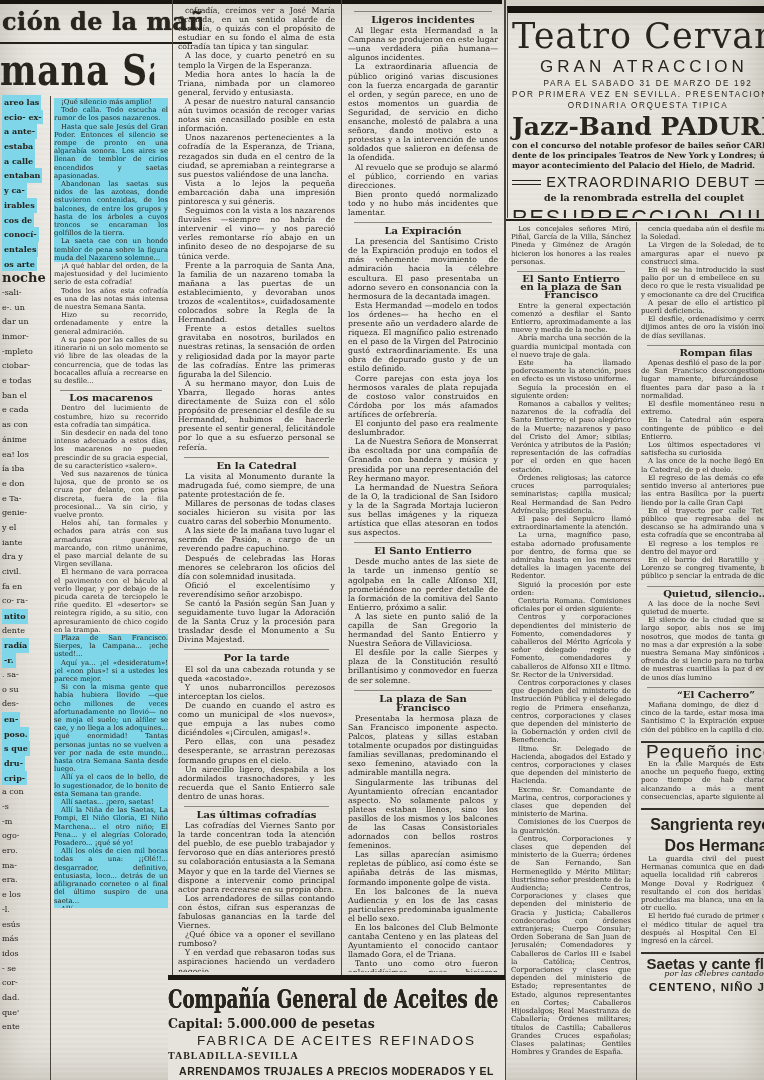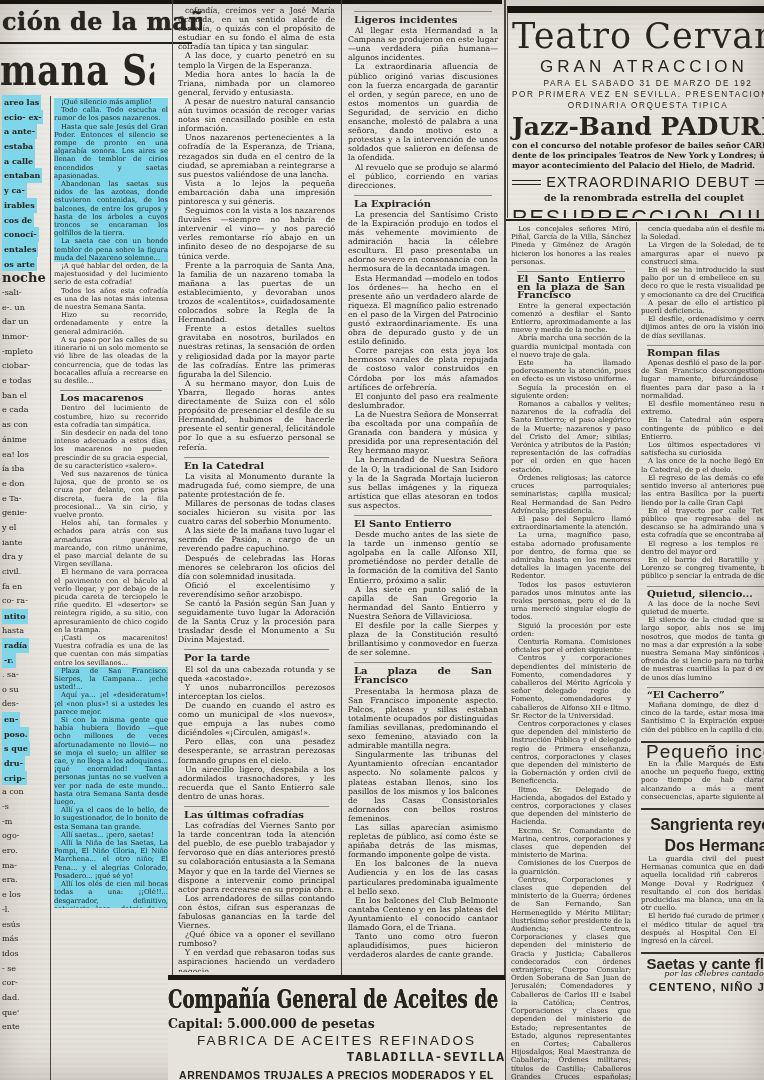--- a/index.html
+++ b/index.html
@@ -33,21 +33,21 @@
   .frag.big{font-size:13px;font-weight:700;}
   
   .col{position:absolute;overflow:hidden;text-align:justify;}
   #col1{left:54px;top:98px;width:114px;height:810px;font-size:6.9px;line-height:8.2px;}
   #col2{left:178px;top:6px;width:157px;height:966px;font-size:7.8px;line-height:9.1px;}
   #col3{left:348px;top:6px;width:150px;height:966px;font-size:7.8px;line-height:9.1px;}
   #col4{left:511px;top:225px;width:120px;height:855px;font-size:7px;line-height:8.2px;}
   #col5{left:641px;top:225px;width:150px;height:855px;font-size:7px;line-height:8.2px;}
   .para{margin:0;text-indent:7px;}
   .para.hl{background:var(--hl);}
-  .h-sec{font-weight:700;font-size:10px;margin:5px 6px 2px;
+  .h-sec{text-align:center;font-weight:700;font-size:10px;margin:5px 6px 2px;
     border-top:1px solid rgba(64,57,46,.55);padding-top:3px;text-indent:0;}
   .h-big{font-size:30px;font-weight:700;text-align:center;margin:9px 0 1px;text-indent:0;letter-spacing:.5px;}
   .h-caps{text-align:center;font-weight:700;font-size:9px;letter-spacing:2.5px;margin:2px 0 4px;text-indent:0;}
   .h-sub{text-align:center;font-weight:700;font-size:8.4px;margin:0 0 4px;text-indent:0;line-height:9.5px;}
   .h-news{font-family:"Liberation Sans",sans-serif;font-size:19px;font-weight:400;letter-spacing:1px;
     text-align:center;margin:5px 0 4px;text-indent:0;white-space:nowrap;}
   .h-news2{font-family:"Liberation Sans",sans-serif;font-size:16px;font-weight:700;
     text-align:center;margin:2px 0 0;text-indent:0;line-height:19px;white-space:nowrap;}
   .h-flam{font-family:"Liberation Sans",sans-serif;font-size:15px;font-weight:700;
     text-align:center;margin:6px 0 2px;text-indent:0;white-space:nowrap;}
@@ -72,21 +72,21 @@
   .t-star{font-family:"Liberation Sans",sans-serif;font-size:21.5px;letter-spacing:2px;white-space:nowrap;
     margin-top:3px;text-align:center;width:280px;}
   #teatro-rule{left:506px;top:219px;width:258px;}
   
   #aceites{position:absolute;left:168px;top:975px;width:337px;height:105px;overflow:hidden;
     background:var(--paper);border-top:5px solid #1d1912;padding-top:5px;box-sizing:border-box;z-index:5;}
   .a-title{font-weight:700;font-size:26px;white-space:nowrap;transform:scaleX(.70);transform-origin:left;
     width:480px;line-height:28px;text-shadow:0 0 .5px #17140f;}
   .a-cap{text-align:left;font-weight:700;font-size:12.5px;margin-top:3px;}
   .a-fab{font-family:"Liberation Sans",sans-serif;text-align:center;font-size:13.5px;letter-spacing:2px;margin-top:2px;}
-  .a-tab{font-family:Liberation Mono, monospace;text-align:right;font-weight:700;font-size:13px;
+  .a-tab{font-family:Liberation Serif, serif;text-align:left;font-weight:700;font-size:10px;
     letter-spacing:1px;margin-top:2px;}
   .a-arr{font-family:"Liberation Sans",sans-serif;font-weight:700;font-size:10.5px;text-align:center;
     margin-top:4px;letter-spacing:.5px;white-space:nowrap;}
 </style>
 </head>
 <body>
 
 <div id="page">
 
   <div id="mast-bar"></div>
@@ -124,21 +124,21 @@
       <div class="frag-row"><span class="frag">e don</span></div>
       <div class="frag-row"><span class="frag">e Ta-</span></div>
       <div class="frag-row"><span class="frag">genie-</span></div>
       <div class="frag-row"><span class="frag">y el</span></div>
       <div class="frag-row"><span class="frag">iante</span></div>
       <div class="frag-row"><span class="frag">dra y</span></div>
       <div class="frag-row"><span class="frag">civil.</span></div>
       <div class="frag-row"><span class="frag">fa en</span></div>
       <div class="frag-row"><span class="frag">co- ra-</span></div>
       <div class="frag-row"><span class="frag hl">ntito</span></div>
-      <div class="frag-row"><span class="frag">hasta</span></div>
+      <div class="frag-row"><span class="frag">dente</span></div>
       <div class="frag-row"><span class="frag hl">radía</span></div>
       <div class="frag-row"><span class="frag hl">-r.</span></div>
       <div class="frag-row"><span class="frag">. sa-</span></div>
       <div class="frag-row"><span class="frag">o su</span></div>
       <div class="frag-row"><span class="frag">des-</span></div>
       <div class="frag-row"><span class="frag hl">en-</span></div>
       <div class="frag-row"><span class="frag hl">poso.</span></div>
       <div class="frag-row"><span class="frag hl">s que</span></div>
       <div class="frag-row"><span class="frag hl">dru-</span></div>
       <div class="frag-row"><span class="frag hl">crip-</span></div>
@@ -176,21 +176,20 @@
       <div class="para">¡A qué hablar del orden, de la majestuosidad y del lucimiento serio de esta cofradía!</div>
       <div class="para">Todos los años esta cofradía es una de las notas más intensa de nuestra Semana Santa.</div>
       <div class="para">Hizo su recorrido, ordenadamente y entre la general admiración.</div>
       <div class="para">A su paso por las calles de su itinerario ni un solo momento se vió libre de las oleadas de la concurrencia, que de todas las bocacalles afluía a recrearse en su desfile...</div>
       <div class="h-sec">Los macarenos</div>
       <div class="para">Dentro del lucimiento de costumbre, hizo su recorrido esta cofradía tan simpática.</div>
       <div class="para">Sin desdecir en nada del tono intenso adecuado a estos días, los macarenos no pueden prescindir de su gracia especial, de su característico «salero».</div>
       <div class="para">Ved sus nazarenos de túnica lujosa, que de pronto se os cruza por delante, con prisa discreta, fuera de la fila procesional... Va sin cirio, y vuelve pronto.</div>
       <div class="para">Helos ahí, tan formales y echados para atrás con sus armaduras guerreras, marcando, con ritmo unánime, el paso marcial delante de su Virgen sevillana.</div>
       <div class="para">El hermano de vara porracea el pavimento con el báculo al verlo llegar, y por debajo de la picuda careta de terciopelo le riñe quedito. El «desertor» se reintegra rígido, a su sitio, con apresuramiento de chico cogido en la trampa.</div>
-      <div class="para">¡Casti os macarenitos! Vuestra cofradía es una de las que cuentan con más simpatías entre los sevillanos...</div>
       <div class="para hl">Plaza de San Francisco. Sierpes, la Campana... ¡eche usted!...</div>
       <div class="para hl">Aquí ya... ¡el «desideratum»! ¡el «non plus»! si a ustedes les parece mejor.</div>
       <div class="para hl">Si con la misma gente que había hubiera llovido —que ocho millones de veces afortunadamente no llovió— no se moja el suelo; un alfiler se cae, y no llega a los adoquines... ¡qué enormidad! Tantas personas juntas no se vuelven a ver por nada de este mundo... hasta otra Semana Santa desde luego.</div>
       <div class="para hl">Allí ya el caos de lo bello, de lo sugestionador, de lo bonito de esta Semana tan grande.</div>
       <div class="para hl">Allí saetas... ¡pero, saetas!</div>
       <div class="para hl">Allí la Niña de las Saetas, La Pompi, El Niño Gloria, El Niño Marchena... el otro niño; El Pena... y el alegrías Colorado, Posadero... ¡qué sé yo!</div>
       <div class="para hl">Allí los olés de cien mil bocas todas a una: ¡¡Olé!!... desgarrador, definitivo, entusiasta, loco... detrás de un afiligranado corneteo o al final del último suspiro de una saeta...</div>
       <div class="para hl">Allí...</div>
       <div class="para hl">Allí está usted media hora y al cabo de ella le ofrecerían la misma antesala de la Gloria... y renuncia ir a ella. ¡Después de aquello, nada!</div>
       <div class="h-big">El Viernes Santo</div>
@@ -226,20 +225,21 @@
       <div class="para">Las cofradías del Viernes Santo por la tarde concentran toda la atención del pueblo, de ese pueblo trabajador y fervoroso que en días anteriores prestó su colaboración entusiasta a la Semana Mayor y que en la tarde del Viernes se dispone a intervenir como principal actor para recrearse en su propia obra.</div>
       <div class="para">Los arrendadores de sillas contando con éstos, cifran sus esperanzas de fabulosas ganancias en la tarde del Viernes.</div>
       <div class="para">¿Qué óbice va a oponer el sevillano rumboso?</div>
       <div class="para">Y en verdad que rebasaron todas sus aspiraciones haciendo un verdadero negocio.</div>
     </div>
   <div id="col3" class="col">
       <div class="h-sec">Ligeros incidentes</div>
       <div class="para">Al llegar esta Hermandad a la Campana se produjeron en este lugar —una verdadera piña humana— algunos incidentes.</div>
       <div class="para">La extraordinaria afluencia de público originó varias discusiones con la fuerza encargada de garantir el orden, y según parece, en uno de estos momentos un guardia de Seguridad, de servicio en dicho ensanche, molestó de palabra a una señora, dando motivo esto a protestas y a la intervención de unos soldados que salieron en defensa de la ofendida.</div>
       <div class="para">Al revuelo que se produjo se alarmó el público, corriendo en varias direcciones.</div>
+      <div class="para">Bien pronto quedó normalizado todo y no hubo más incidentes que lamentar.</div>
       <div class="h-sec">La Expiración</div>
       <div class="para">La presencia del Santísimo Cristo de la Expiración produjo en todos el más vehemente movimiento de admiración hacia la célebre escultura. El paso presentaba un adorno severo en consonancia con la hermosura de la decantada imagen.</div>
       <div class="para">Esta Hermandad —modelo en todos los órdenes— ha hecho en el presente año un verdadero alarde de riqueza. El magnífico palio estrenado en el paso de la Virgen del Patrocinio gustó extraordinariamente. Es una obra de depurado gusto y de un estilo definido.</div>
       <div class="para">Corre parejas con esta joya los hermosos varales de plata repujada de costoso valor construidos en Córdoba por los más afamados artífices de orfebrería.</div>
       <div class="para">El conjunto del paso era realmente deslumbrador.</div>
       <div class="para">La de Nuestra Señora de Monserrat iba escoltada por una compañía de Granada con bandera y música y presidida por una representación del Rey hermano mayor.</div>
       <div class="para">La hermandad de Nuestra Señora de la O, la tradicional de San Isidoro y la de la Sagrada Mortaja lucieron sus bellas imágenes y la riqueza artística que ellas atesoran en todos sus aspectos.</div>
       <div class="h-sec">El Santo Entierro</div>
       <div class="para">Desde mucho antes de las siete de la tarde un inmenso gentío se agolpaba en la calle Alfonso XII, prometiéndose no perder detalle de la formación de la comitiva del Santo Entierro, próximo a salir.</div>
       <div class="para">A las siete en punto salió de la capilla de San Gregorio la hermandad del Santo Entierro y Nuestra Señora de Villaviciosa.</div>
@@ -256,21 +256,20 @@
       <div class="para">Los concejales señores Miró, Piñal, García de la Villa, Sánchez Pineda y Giménez de Aragón hicieron los honores a las reales personas.</div>
       <div class="h-sec">El Santo Entierro en la plaza de San Francisco</div>
       <div class="para">Entre la general expectación comenzó a desfilar el Santo Entierro, aproximadamente a las nueve y media de la noche.</div>
       <div class="para">Abría marcha una sección de la guardia municipal montada con el nuevo traje de gala.</div>
       <div class="para">Este ha llamado poderosamente la atención, pues en efecto es un vistoso uniforme.</div>
       <div class="para">Seguía la procesión en el siguiente orden:</div>
       <div class="para">Romanos a caballos y velites; nazarenos de la cofradía del Santo Entierro; el paso alegórico de la Muerte; nazarenos y paso del Cristo del Amor; sibilas; Verónica y atributos de la Pasión; representación de las cofradías por el orden en que hacen estación.</div>
       <div class="para">Órdenes religiosas; las catorce cruces parroquiales; seminaristas; capilla musical; Real Hermandad de San Pedro Advíncula; presidencia.</div>
       <div class="para">El paso del Sepulcro llamó extraordinariamente la atención.</div>
       <div class="para">La urna, magnífico paso, estaba adornado profusamente por dentro, de forma que se admiraba hasta en los menores detalles la imagen yacente del Redentor.</div>
-      <div class="para">Todos los pasos estuvieron parados unos minutos ante las reales personas, pero el de la urna mereció singular elogio de todos.</div>
       <div class="para">Siguió la procesión por este orden:</div>
       <div class="para">Centuria Romana. Comisiones oficiales por el orden siguiente:</div>
       <div class="para">Centros y corporaciones dependientes del ministerio de Fomento, comendadores y caballeros del Mérito Agrícola y señor delegado regio de Fomento, comendadores y caballeros de Alfonso XII e Iltmo. Sr. Rector de la Universidad.</div>
       <div class="para">Centros corporaciones y clases que dependen del ministerio de Instrucción Pública y el delegado regio de Primera enseñanza, centros, corporaciones y clases que dependen del ministerio de la Gobernación y orden civil de Beneficencia.</div>
       <div class="para">Iltmo. Sr. Delegado de Hacienda, abogados del Estado y centros, corporaciones y clases que dependen del ministerio de Hacienda.</div>
       <div class="para">Excmo. Sr. Comandante de Marina, centros, corporaciones y clases que dependen del ministerio de Marina.</div>
       <div class="para">Comisiones de los Cuerpos de la guarnición.</div>
       <div class="para">Centros, Corporaciones y clases que dependen del ministerio de la Guerra; órdenes de San Fernando, San Hermenegildo y Mérito Militar; ilustrísimo señor presidente de la Audiencia; Centros, Corporaciones y clases que dependen del ministerio de Gracia y Justicia; Caballeros condecorados con órdenes extranjeras; Cuerpo Consular; Orden Soberana de San Juan de Jerusalén; Comendadores y Caballeros de Carlos III e Isabel la Católica; Centros, Corporaciones y clases que dependen del ministerio de Estado; representantes de Estado, algunos representantes en Cortes; Caballeros Hijosdalgos; Real Maestranza de Caballería; Órdenes militares; títulos de Castilla; Caballeros Grandes Cruces españolas; Clases palatinas; Gentiles Hombres y Grandes de España.</div>
     </div>
   <div id="col5" class="col">

